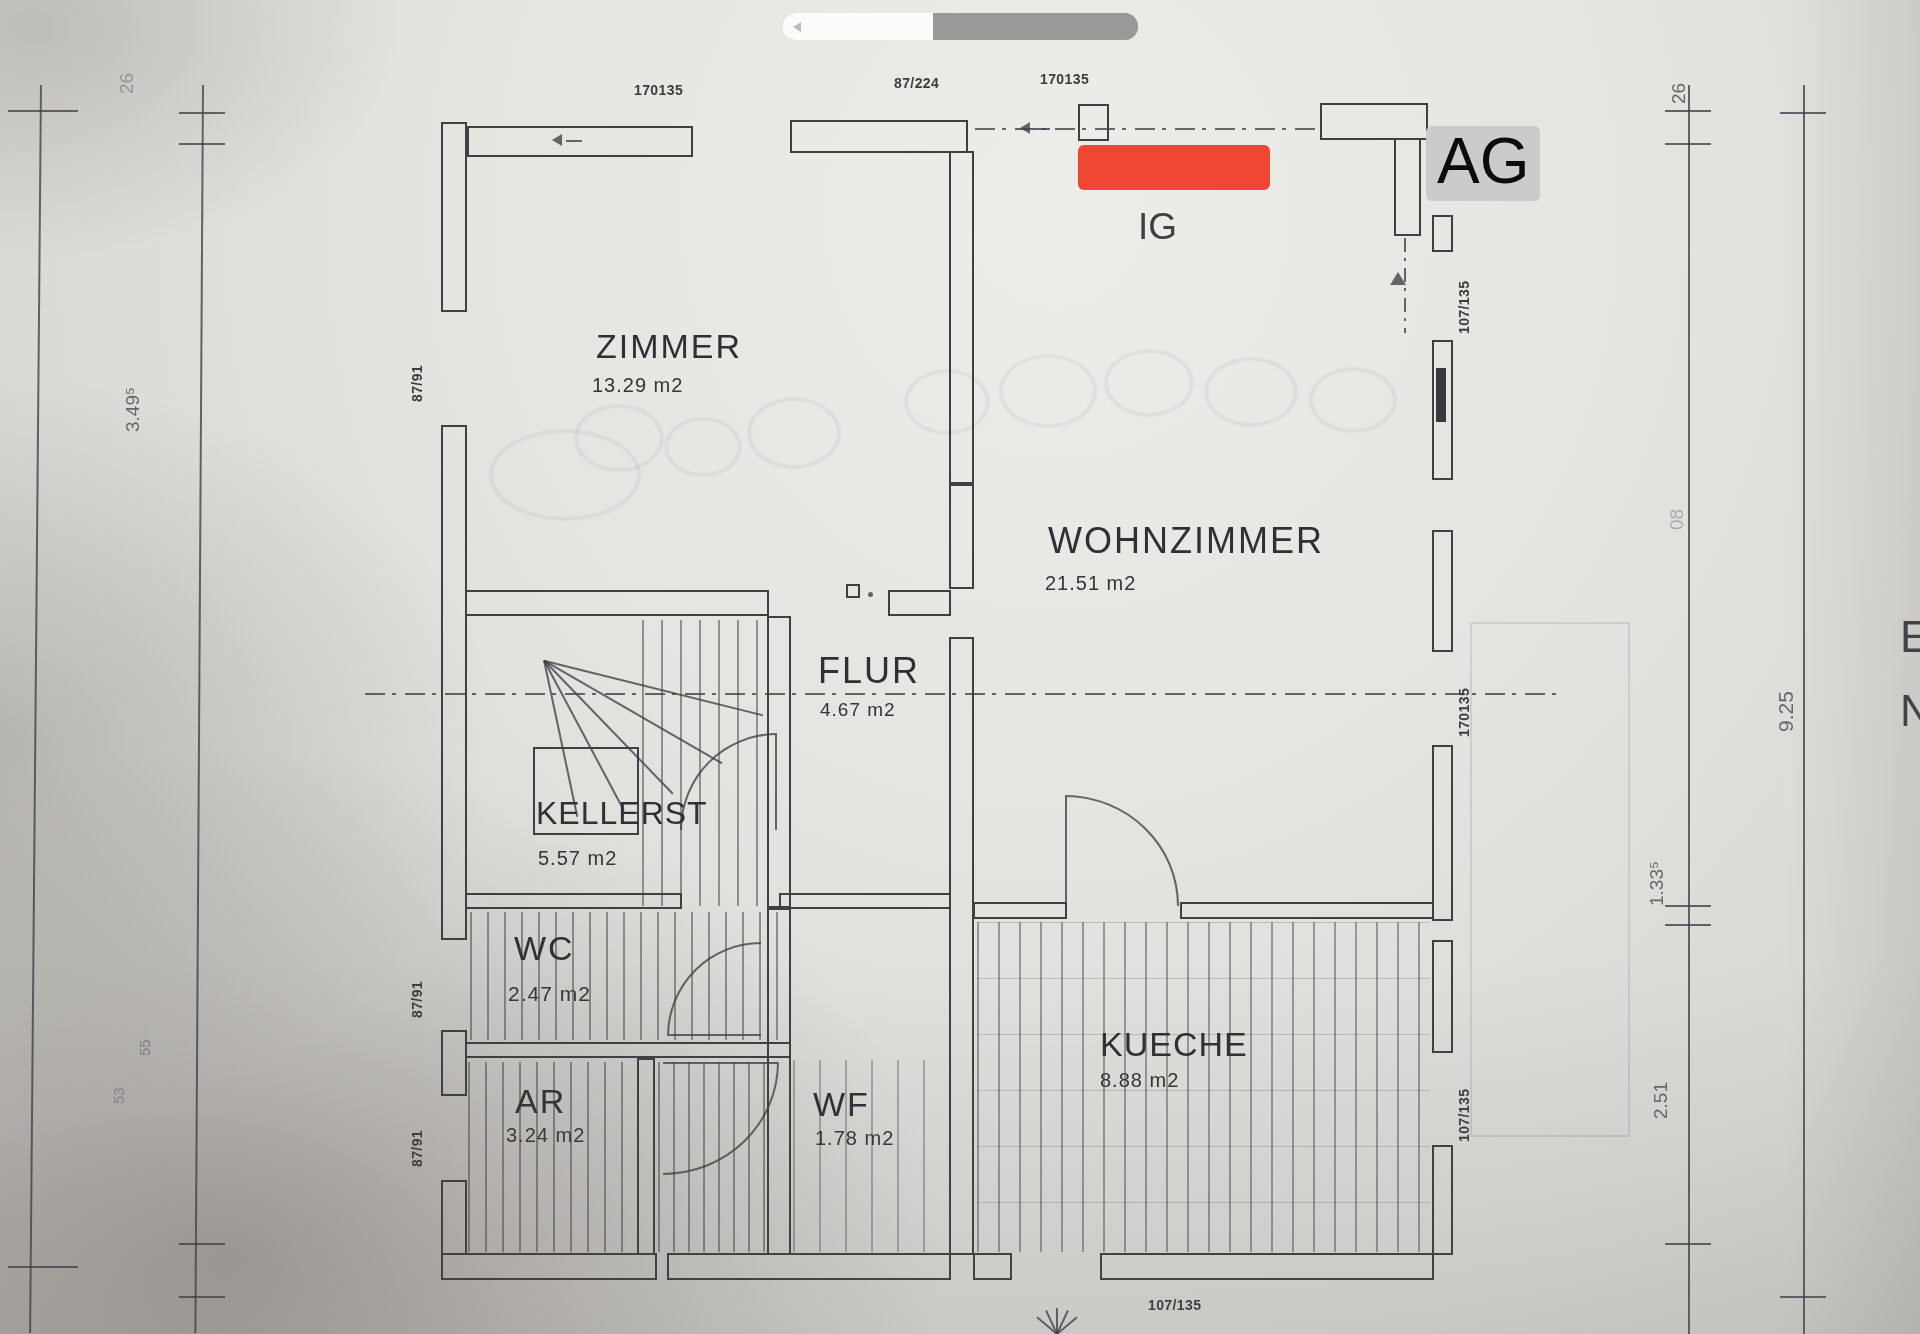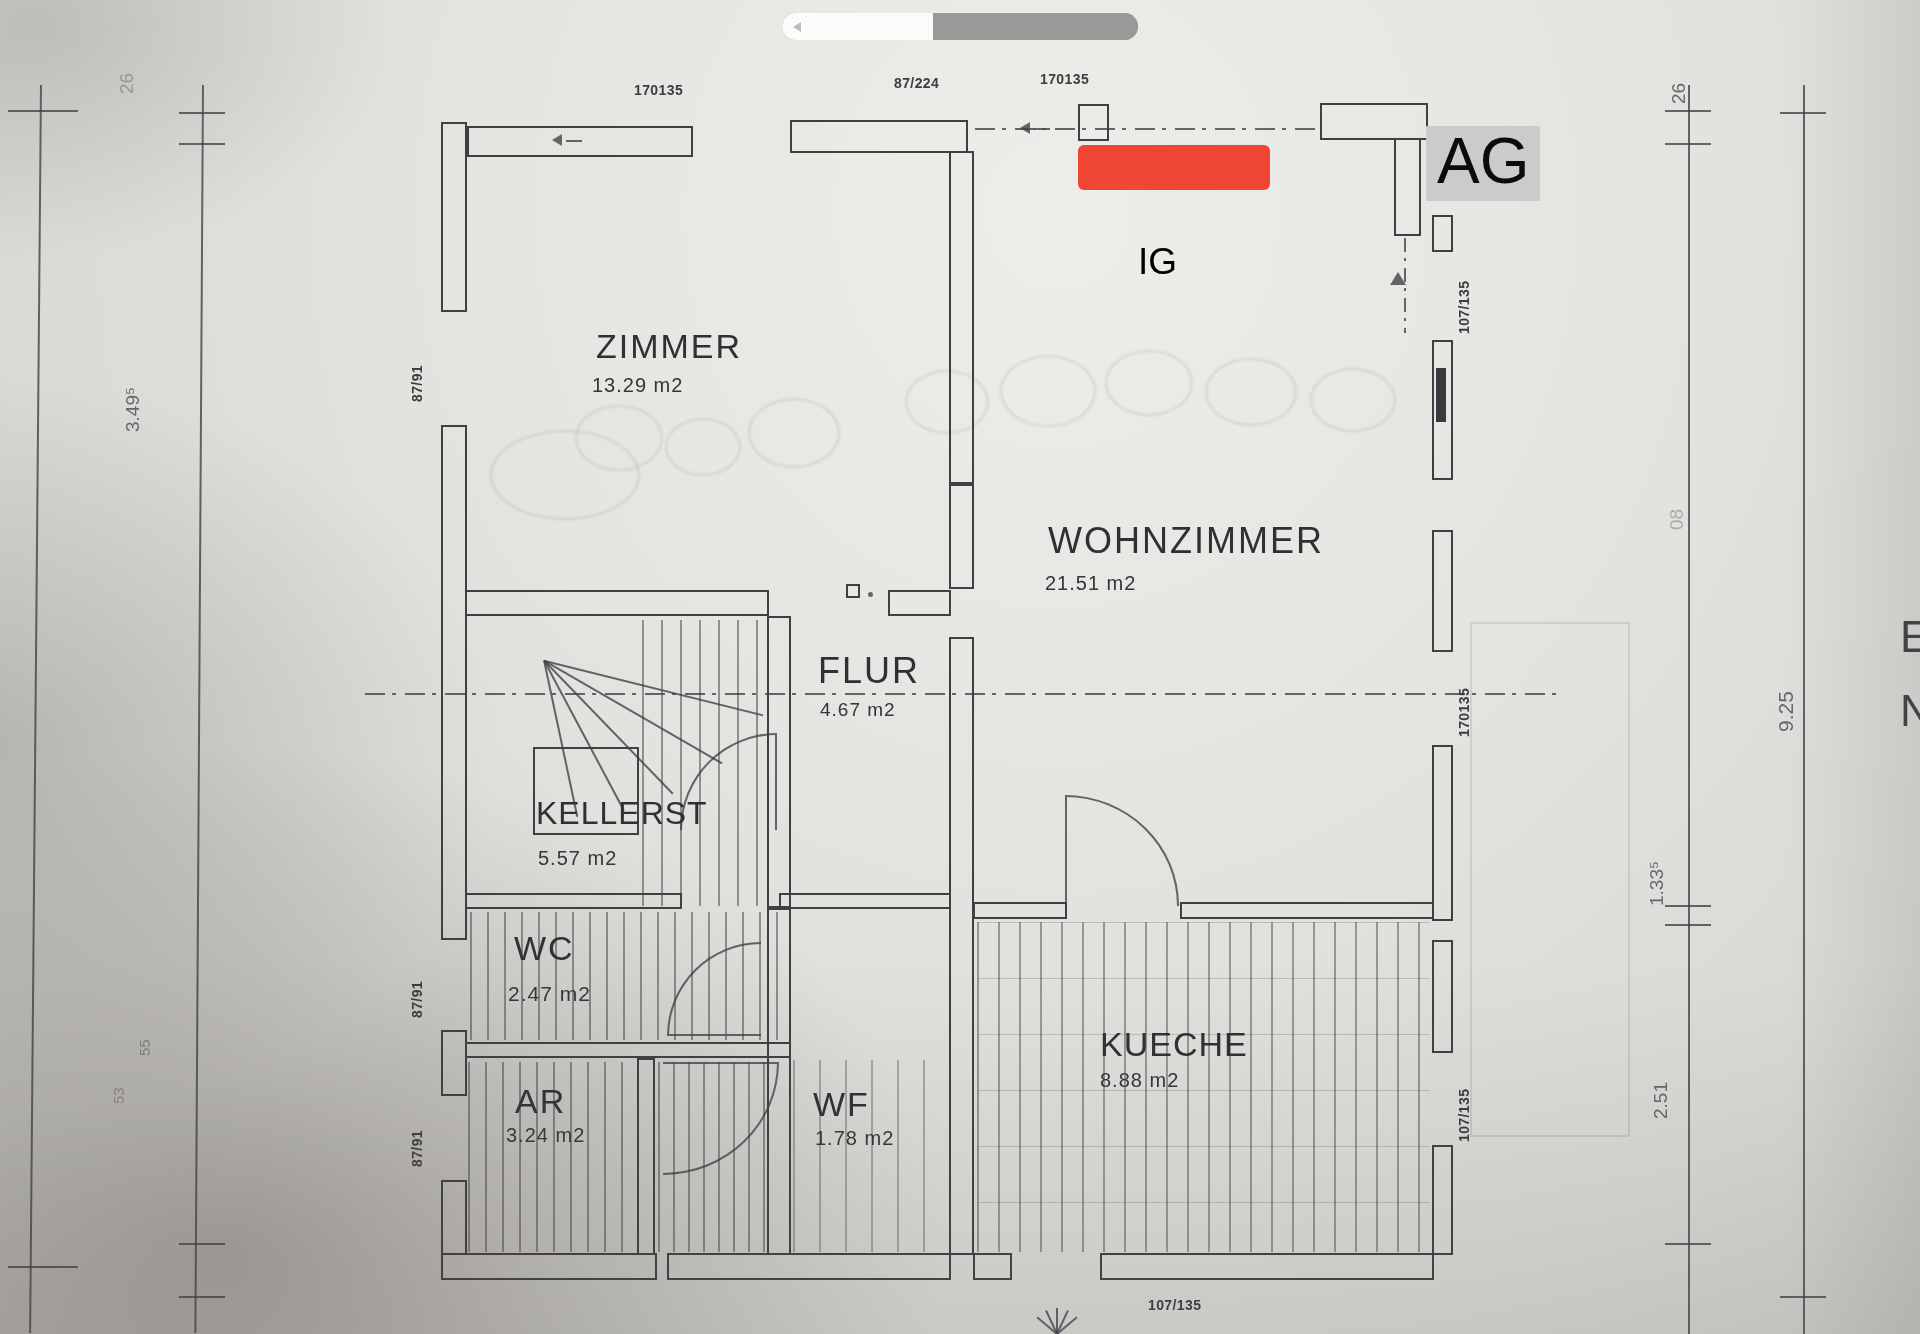--- a/index.html
+++ b/index.html
@@ -37,22 +37,22 @@
       radial-gradient(1150px 820px at 12% 94%, rgba(70,62,56,.34), transparent 62%),
       radial-gradient(760px 560px at 0% 56%, rgba(70,62,56,.22), transparent 66%),
       radial-gradient(520px 330px at 2% 2%, rgba(92,86,80,.22), transparent 70%),
       linear-gradient(90deg, transparent 93%, rgba(118,112,106,.16)),
       linear-gradient(180deg, transparent 72%, rgba(92,84,78,.12));}
   
   .pill{left:782px;top:13px;width:356px;height:27px;border-radius:14px;overflow:hidden;background:#9a9a98;}
   .pill-white{left:0;top:0;width:151px;height:27px;background:#fbfbfa;}
   .pill-gray{left:151px;top:0;width:205px;height:27px;background:#999997;}
   .redbox{left:1078px;top:145px;width:192px;height:45px;background:#ef4733;border-radius:6px;}
-  .iglbl{left:1138px;top:206px;font-size:37px;color:#000000;margin-top:35px;}
-  .agbox{left:1426px;top:126px;background:#cbcbcb;border-radius:1px;padding:2px 11px 6px 11px;color:#0b0b0d;font-size:64px;line-height:1.05;}
+  .iglbl{left:1138px;top:206px;font-size:37px;color:#404040;}
+  .agbox{left:1426px;top:126px;background:#cbcbcb;border-radius:6px;padding:2px 11px 6px 11px;color:#0b0b0d;font-size:64px;line-height:1.05;}
   .edgeletter{color:#3a3a40;font-size:44px;font-weight:400;}
 </style>
 </head>
 <body>
 
 <div id="shot">
 
   <div class="paper"></div>
 
   <div style="left:0;top:0;width:1920px;height:1334px;">

